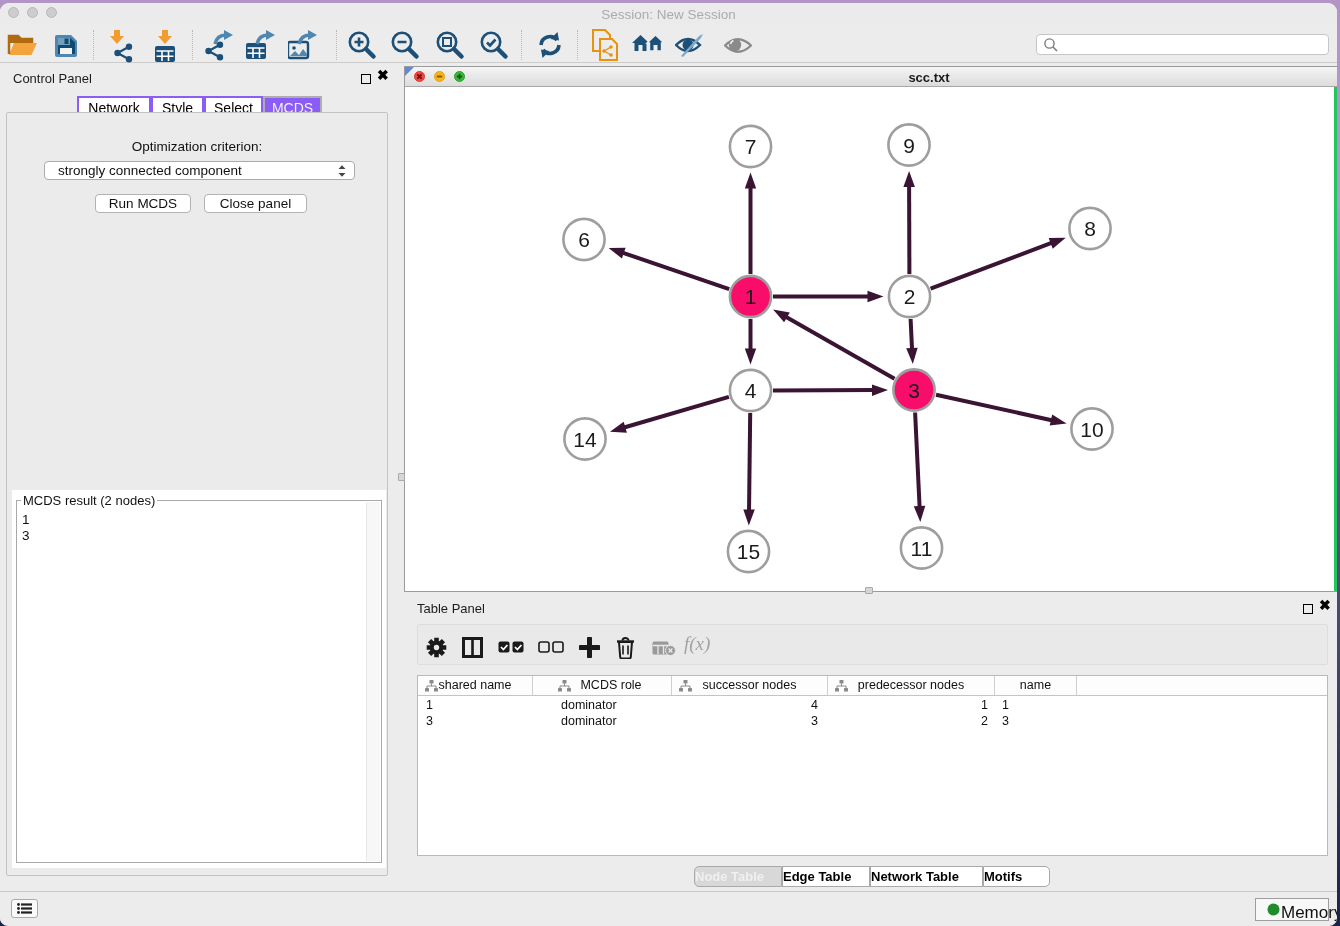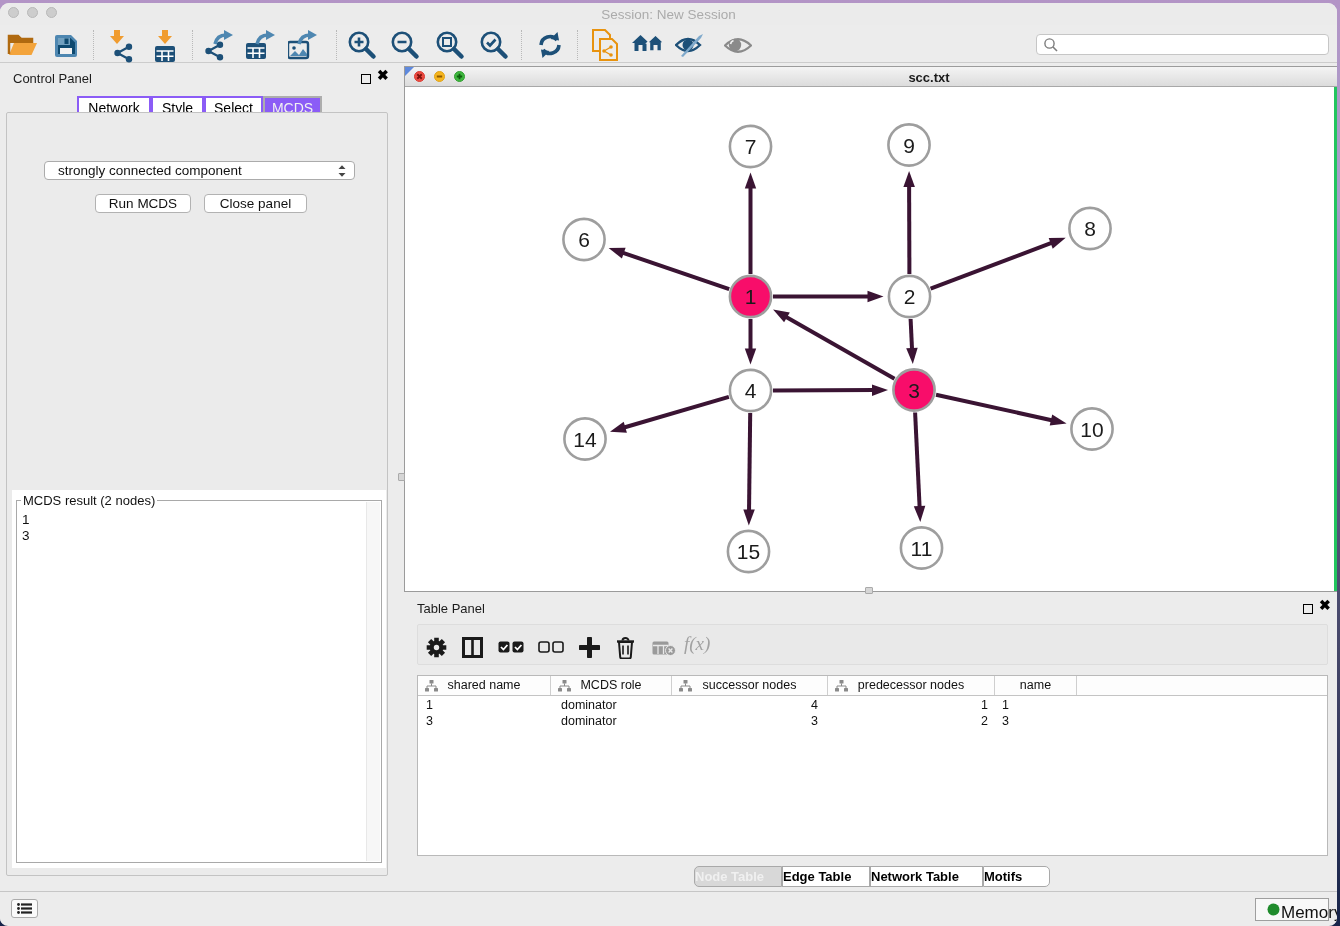--- a/index.html
+++ b/index.html
@@ -205,20 +205,21 @@
     <div id="cpanel-head">Control Panel</div>
     <div class="panebtn-sq" style="left:361px;"></div>
     <div class="panebtn-x" style="left:377px;">✖</div>
     <div id="cp-tabs">
       <div class="cptab" style="left:0; width:74px;">Network</div>
       <div class="cptab" style="left:74px; width:53px;">Style</div>
       <div class="cptab" style="left:127px; width:59px;">Select</div>
       <div class="cptab" style="left:186px; width:59px; background:#8b5cf6; color:#f2f2f2; border-color:#adadad;">MCDS</div>
     </div>
     <div id="cp-inner">
+      <div id="optlabel">Optimization criterion:</div>
       <div id="combo">strongly connected component
         <svg width="10" height="14" viewBox="0 0 10 14" style="position:absolute; right:7px; top:2px;">
           <path d="M1.5 5 L5 1.2 L8.5 5 Z" fill="#444"></path>
               <path d="M1.5 9 L5 12.8 L8.5 9 Z" fill="#444"></path>
         </svg>
       </div>
       <div class="btn" style="left:88px; width:96px;">Run MCDS</div>
       <div class="btn" style="left:197px; width:103px;">Close panel</div>
       <div id="mcdsbox">
         <div id="mcdsfield">
@@ -348,21 +349,21 @@
       <svg style="position:absolute;left:234px;top:16px;" width="24" height="15" viewBox="0 0 24 15">
 <rect x="0.5" y="0.5" width="16" height="13" rx="1.5" fill="#9a9a9a"></rect>
 <path d="M1 4.5 h15.5 M6 4.5 V13 M11.5 4.5 V13" stroke="#e9e9e9" stroke-width="1.3"></path>
 <circle cx="18.5" cy="9.5" r="5" fill="#9a9a9a" stroke="#e9e9e9" stroke-width="1"></circle>
 <path d="M16.6 7.6 l3.8 3.8 M20.4 7.6 l-3.8 3.8" stroke="#e9e9e9" stroke-width="1.4"></path>
 </svg>
       <span style="position:absolute;left:266px;top:8px;font-family:'Liberation Serif',serif;font-style:italic;font-size:19px;color:#a2a2a2;">f(x)</span>
     </div>
     <div id="tp-table">
       <div id="tp-thead">
-        <div class="thcell" style="left:0px;width:133px;"><svg width="13" height="12" viewBox="0 0 13 12" style="position:absolute;left:7px;top:4px;">
+        <div class="thcell" style="left:0px;width:115px;"><svg width="13" height="12" viewBox="0 0 13 12" style="position:absolute;left:7px;top:4px;">
                 <g fill="#8a8a8a">
                   <rect x="4.5" y="0" width="4" height="3.4" rx="0.5"></rect>
                   <rect x="0" y="8" width="4" height="3.4" rx="0.5"></rect>
                   <rect x="9" y="8" width="4" height="3.4" rx="0.5"></rect>
                 </g>
                 <path d="M6.5 3.4 v2.6 M2 8 v-2 h9 v2" fill="none" stroke="#8a8a8a" stroke-width="1"></path>
               </svg>shared name</div>
         <div class="thcell" style="left:133px;width:121px;"><svg width="13" height="12" viewBox="0 0 13 12" style="position:absolute;left:7px;top:4px;">
                 <g fill="#8a8a8a">
                   <rect x="4.5" y="0" width="4" height="3.4" rx="0.5"></rect>

